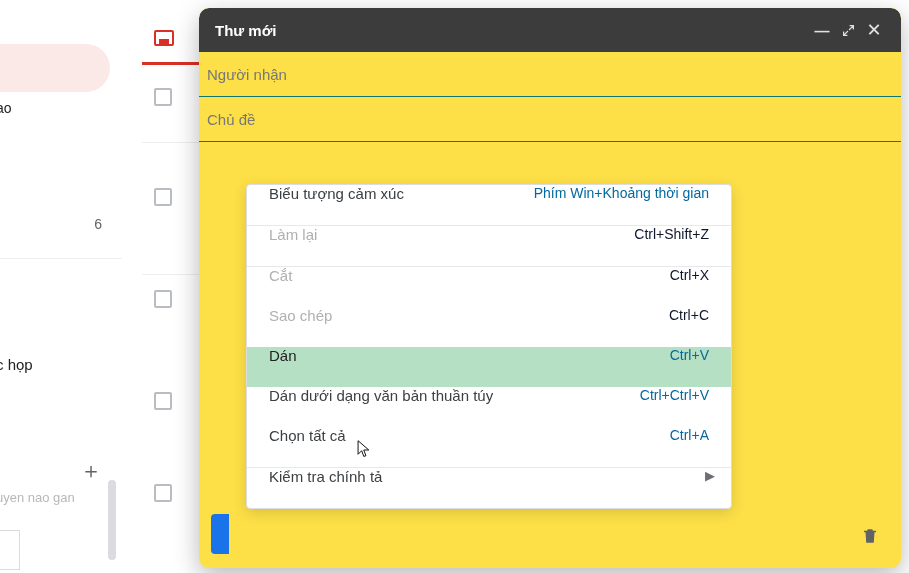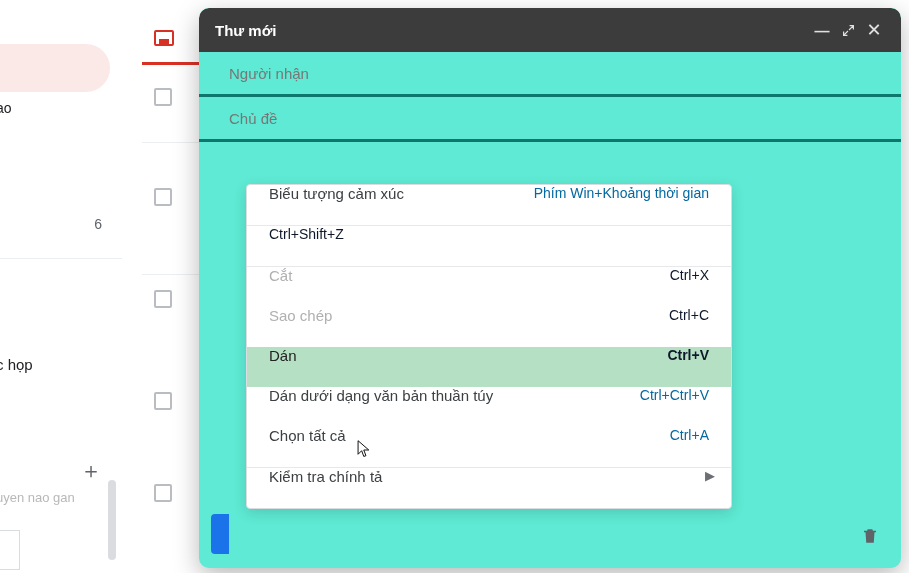--- a/index.html
+++ b/index.html
@@ -46,36 +46,36 @@
     position:absolute; top:62px; left:10px; width:70px; height:3px; background:#d93025;
   }
   .chk {
     position:absolute; left:22px; width:18px; height:18px; border:2px solid #b9bdc1; border-radius:2px;
   }
   .list-sep { position:absolute; left:10px; width:70px; height:1px; background:#eceff1; }
 
   
   .compose {
     position:absolute; right:8px; top:8px; width:702px; height:560px;
-    background:#5eead4; border-radius:10px; box-shadow: 0 8px 26px rgba(0,0,0,.28);
+    background:#fde047; border-radius:10px; box-shadow: 0 8px 26px rgba(0,0,0,.28);
     overflow:hidden;
   }
   .compose-header {
     height:44px; background:#3c3c3c; color:#fff; display:flex; align-items:center;
     padding:0 14px 0 16px; border-radius:10px 10px 0 0;
   }
   .compose-title { font-size:15px; font-weight:600; flex:1; }
   .hdr-btn { width:26px; text-align:center; color:#e0e0e0; font-size:15px; cursor:pointer; }
   .hdr-btn.min { font-weight:700; }
   .hdr-btn.full svg { width:13px; height:13px; display:block; margin:auto; }
   .hdr-btn.close { font-size:18px; }
 
   .field-row {
-    height:45px; display:flex; align-items:center; padding:0 30px;
-    border-bottom:3px solid #0f766e; color:#777; font-size:15px;
+    height:45px; display:flex; align-items:center; padding:0 8px;
+    border-bottom:1px solid #0f766e; color:#777; font-size:15px;
   }
   .body-area { position:relative; flex:1; }
 
   .send-btn-frag {
     position:absolute; left:12px; bottom:14px; width:18px; height:40px;
     background:#1a73e8; border-radius:4px 0 0 4px;
   }
   .trash {
     position:absolute; right:22px; bottom:22px; color:#5f6368;
   }
@@ -89,21 +89,21 @@
     font-size:15px; color:#3c4043;
   }
   .ctx-row {
     display:flex; height:40px; padding:0 22px;
     position:relative;
   }
   .ctx-row.disabled { color:#b0b0b0; }
   .ctx-row.highlight { background:#b6e0c4; color:#222;gap:32px; }
   .ctx-label { flex:1; }
   .ctx-short { color:#0369a1; font-size:14px; }
-  .ctx-row.highlight .ctx-short { color:#0f172a;font-weight:bold; }
+  .ctx-row.highlight .ctx-short { color:#0369a1; }
   .ctx-row.disabled .ctx-short { color:#0f172a; }
   .ctx-sep { height:1px; background:#e6e8eb; margin:0; }
   .ctx-row .arrow {
     position:absolute; right:16px; color:#6b6f73; font-size:13px;
   }
 
   .cursor {
     position:absolute; left:357px; top:440px; pointer-events:none;
   }
   .cursor svg { width:15px; height:20px; display:block; }
@@ -166,20 +166,21 @@
     </div>
   </div>
 
   <div class="ctx">
     <div class="ctx-row">
       <span class="ctx-label">Biểu tượng cảm xúc</span>
       <span class="ctx-short">Phím Win+Khoảng thời gian</span>
     </div>
     <div class="ctx-sep"></div>
     <div class="ctx-row disabled">
+      <span class="ctx-label">Làm lại</span>
       <span class="ctx-short">Ctrl+Shift+Z</span>
     </div>
     <div class="ctx-sep"></div>
     <div class="ctx-row disabled">
       <span class="ctx-label">Cắt</span>
       <span class="ctx-short">Ctrl+X</span>
     </div>
     <div class="ctx-row disabled">
       <span class="ctx-label">Sao chép</span>
       <span class="ctx-short">Ctrl+C</span>

